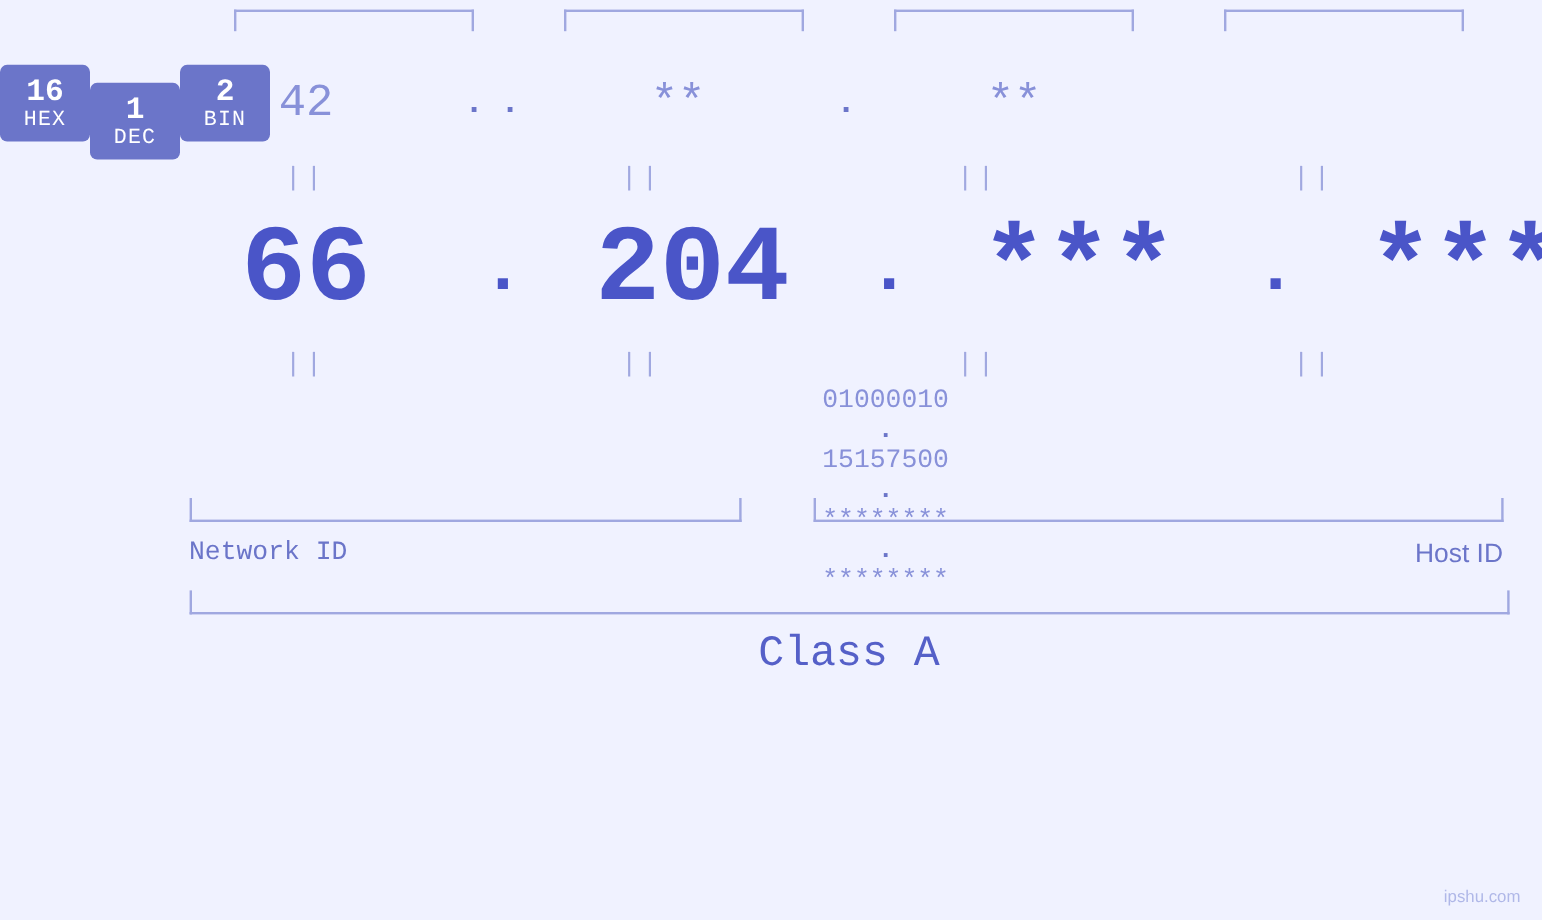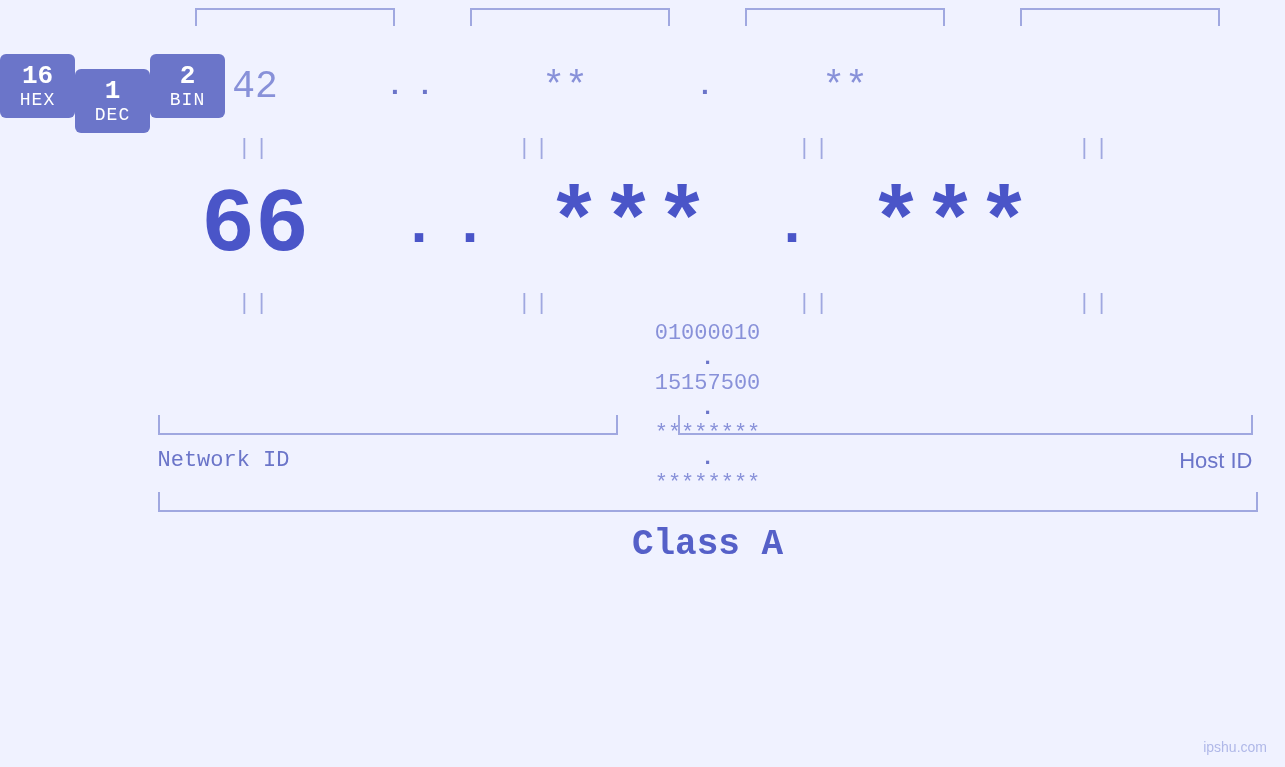--- a/index.html
+++ b/index.html
@@ -238,21 +238,20 @@
       color: #6b75c9;
       font-size: 22px;
       font-family: Liberation Sans, sans-serif;
     }
 
     
     .full-bottom {
       width: 1100px;
       margin-left: 130px;
       margin-top: 18px;
-      font-weight: bold;
     }
 
     .full-bracket {
       width: 100%;
       height: 20px;
       border-bottom: 2px solid #a0a8e0;
       border-left: 2px solid #a0a8e0;
       border-right: 2px solid #a0a8e0;
     }
 
@@ -342,20 +341,23 @@
         <div class="eq-cell">||</div>
         <div class="eq-dot"></div>
         <div class="eq-cell">||</div>
       </div>
 
       <div class="data-row dec-row">
         <div class="cell">
           <span class="dec-val">66</span>
         </div>
         <div class="dot" style="font-size:60px;font-weight:bold;color:#4a55c8;">.</div>
+        <div class="cell">
+          <span class="dec-val">204</span>
+        </div>
         <div class="dot" style="font-size:60px;font-weight:bold;color:#4a55c8;">.</div>
         <div class="cell">
           <span class="dec-val">***</span>
         </div>
         <div class="dot" style="font-size:60px;font-weight:bold;color:#4a55c8;">.</div>
         <div class="cell">
           <span class="dec-val">***</span>
         </div>
       </div>
 

